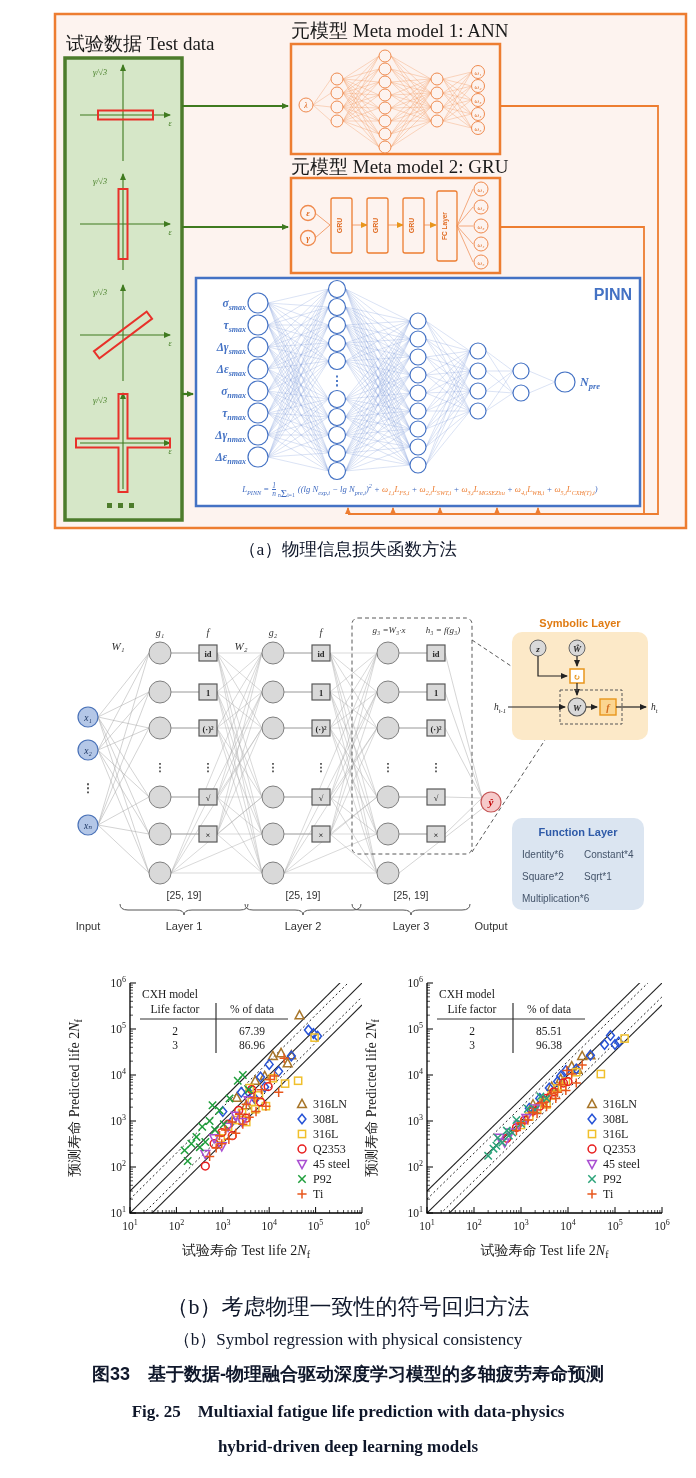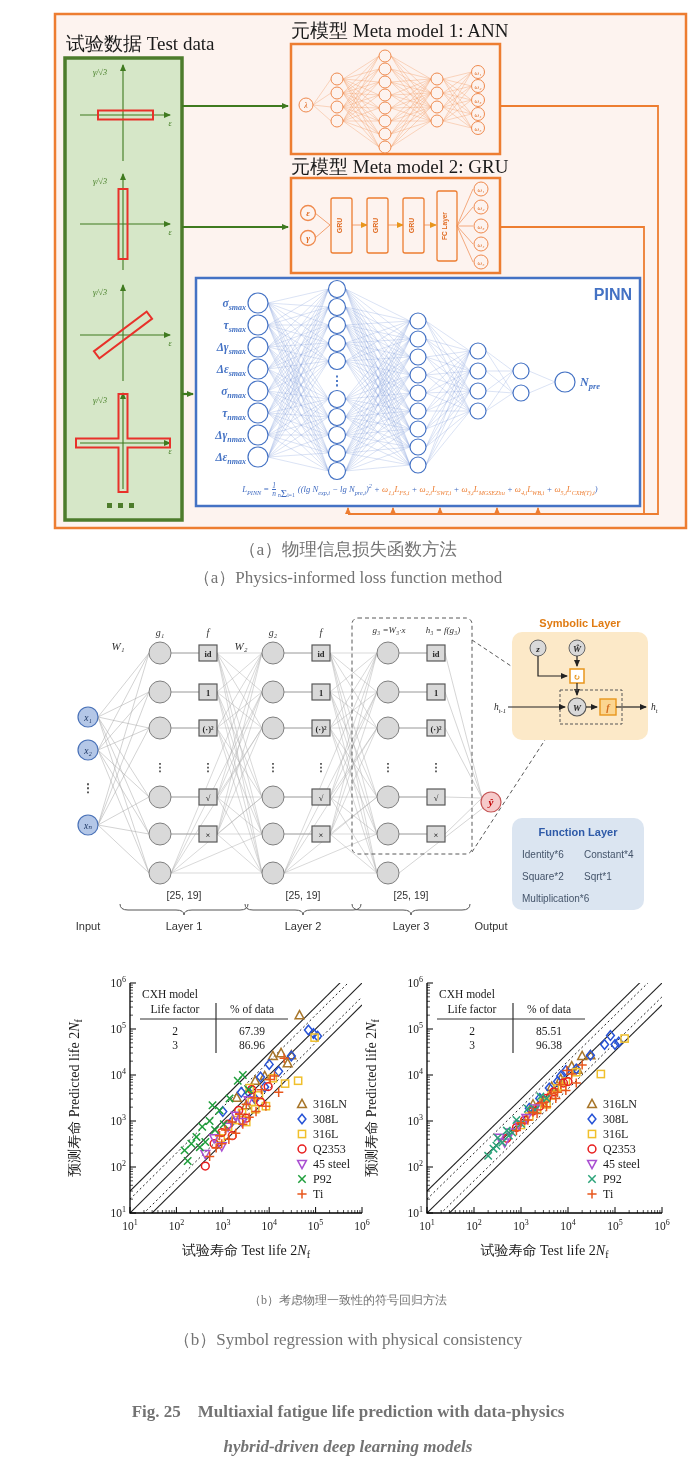--- a/index.html
+++ b/index.html
@@ -1,27 +1,27 @@
 <!DOCTYPE html>
 <html><head>
 <meta charset="utf-8">
 <style>
   html,body{margin:0;padding:0;background:#fff;}
   .page{position:relative;width:696px;height:1478px;background:#fff;overflow:hidden;
         font-family:"Liberation Serif","DejaVu Serif",serif;}
   #fig{position:absolute;left:0;top:0;}
-  .cap{position:absolute;left:0;width:696px;text-align:center;color:#737373;}
+  .cap{position:absolute;left:0;width:696px;text-align:center;color:#0f172a;}
   .cap-a-zh{top:537px;font-size:17.5px;}
   .cap-a-en{top:566px;font-size:17px;}
-  .cap-b-zh{top:1292px;font-size:12px;}
+  .cap-b-zh{top:1292px;font-size:22px;}
   .cap-b-en{top:1328px;font-size:17px;font-family:Liberation Serif, serif;}
   .fig-zh{top:1362px;font-size:18px;font-weight:bold;
           font-family:"Liberation Sans","DejaVu Sans",sans-serif;}
   .fig-en1{top:1400px;font-size:17px;font-weight:bold;}
-  .fig-en2{top:1437px;font-size:17px;font-weight:bold;font-style:italic;}
+  .fig-en2{top:1437px;font-size:17px;font-weight:bold;}
   .formula{position:absolute;left:201px;top:482px;width:438px;text-align:center;
            font-size:8.6px;font-style:italic;color:#3f6ac0;white-space:nowrap;}
   .formula .o{color:#ED7D31;}
   .formula sub{font-size:6.2px;}
   .formula sup{font-size:6.2px;}
   .frac{display:inline-block;vertical-align:-4px;text-align:center;line-height:1;
         font-size:7.4px;margin:0 1px;}
   .frac span{display:block;}
   .frac .den{border-top:1px solid #3f6ac0;}
   .sum{display:inline-block;vertical-align:-5px;text-align:center;line-height:.78;
@@ -1225,18 +1225,18 @@
           <text x="603" y="1168" font-size="12" fill="#1a1a1a" text-anchor="start" font-family="&quot;Liberation Serif&quot;,&quot;DejaVu Serif&quot;,serif">45 steel</text>
           <path d="M 588.3 1175.3 L 595.7 1182.7 M 588.3 1182.7 L 595.7 1175.3" stroke="#2ba379" stroke-width="1.5" fill="none"></path>
           <text x="603" y="1183" font-size="12" fill="#1a1a1a" text-anchor="start" font-family="&quot;Liberation Serif&quot;,&quot;DejaVu Serif&quot;,serif">P92</text>
           <path d="M 592 1189.4 L 592 1198.6 M 587.4 1194 L 596.6 1194" stroke="#e8571d" stroke-width="1.5" fill="none"></path>
           <text x="603" y="1198" font-size="12" fill="#1a1a1a" text-anchor="start" font-family="&quot;Liberation Serif&quot;,&quot;DejaVu Serif&quot;,serif">Ti</text>
         </g>
       </g>
     </svg>
   <div class="formula" id="formula"><span>L<sub>PINN</sub></span><span> = </span><span class="frac"><span>1</span><span class="den">n</span></span><span class="sum"><span>n</span><span class="sig">Σ</span><span>i=1</span></span><span> ((lg </span><span>N<sub>exp,i</sub></span><span> − lg </span><span>N<sub>pre,i</sub></span><span>)<sup>2</sup></span><span> + </span><span class="o">ω<sub>1,i</sub></span><span class="o">L<sub>FS,i</sub></span><span> + </span><span class="o">ω<sub>2,i</sub></span><span class="o">L<sub>SWT,i</sub></span><span> + </span><span class="o">ω<sub>3,i</sub></span><span class="o">L<sub>MGSEZhu</sub></span><span> + </span><span class="o">ω<sub>4,i</sub></span><span class="o">L<sub>WB,i</sub></span><span> + </span><span class="o">ω<sub>5,i</sub></span><span class="o">L<sub>CXH(T),i</sub></span><span>)</span></div>
   <div class="cap cap-a-zh">（a）物理信息损失函数方法</div>
-  <div class="cap cap-a-en">（a）Physics-informed loss function method</div>
   <div class="cap cap-b-zh">（b）考虑物理一致性的符号回归方法</div>
   <div class="cap cap-b-en">（b）Symbol regression with physical consistency</div>
+  <div class="cap fig-zh">图33　基于数据-物理融合驱动深度学习模型的多轴疲劳寿命预测</div>
   <div class="cap fig-en1">Fig. 25　Multiaxial fatigue life prediction with data-physics</div>
   <div class="cap fig-en2">hybrid-driven deep learning models</div>
 </div>
 
 </body></html>

